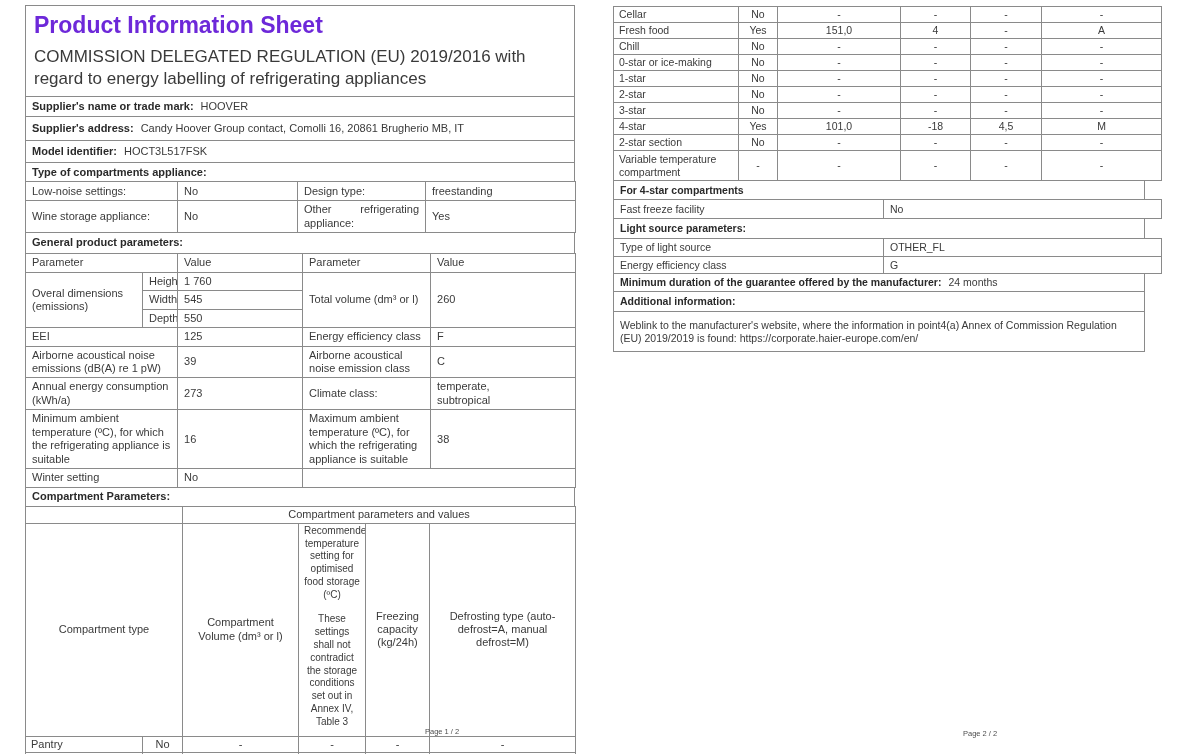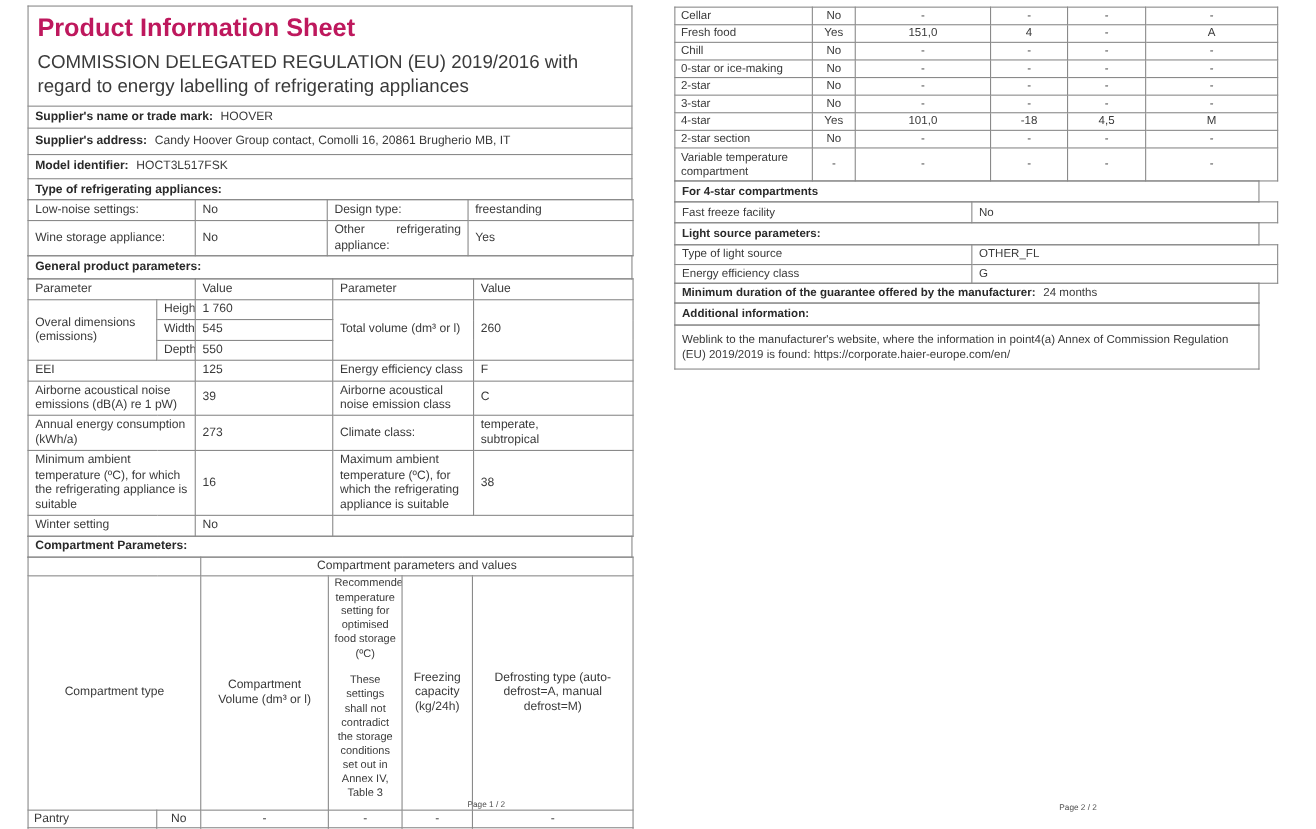--- a/index.html
+++ b/index.html
@@ -11,21 +11,21 @@
   #page1{left:25px;top:5px;width:550px;}
   #page2{left:613px;top:6px;width:532px;}
   table{border-collapse:collapse;table-layout:fixed;width:100%;margin-top:-1px;}
   table:first-child{margin-top:0;}
   td{border:1px solid #8a8a8a;padding:2px 6px;font-size:11px;line-height:1.22;vertical-align:middle;overflow:hidden;}
   #page2 td{font-size:10.5px;line-height:1.2;}
   .b{font-weight:bold;color:#2a2a2a;}
   .c{text-align:center;}
   .r{text-align:right;padding-right:4px;}
   .title-cell{padding:4px 8px 6px 8px;}
-  .doc-title{font-size:23px;font-weight:bold;color:#be185d;margin:1px 0 7px 0;letter-spacing:0;}
+  .doc-title{font-size:23px;font-weight:bold;color:#6d28d9;margin:1px 0 7px 0;letter-spacing:0;}
   .regulation{font-size:17px;margin:0;line-height:1.3;}
   .val-gap{margin-left:7px;}
   .justify{text-align:justify;text-align-last:left;}
   .narrow-wrap{display:inline-block;width:72px;}
   .rectemp{vertical-align:top;padding:3px 1px;font-size:10px !important;line-height:1.28;text-align:center;}
   .rectemp .part2{margin-top:12px;}
   .hdrcell{text-align:center;}
   .footer{position:absolute;font-size:7.5px;color:#4d4d4d;width:150px;}
   #footer1{left:425px;top:727px;}
   #footer2{left:963px;top:729px;}
@@ -57,21 +57,21 @@
           <td>
       <span class="b">Supplier's address:</span><span class="val-gap">Candy Hoover Group contact, Comolli 16, 20861 Brugherio MB, IT</span>
     </td>
         </tr>
     <tr class="h22">
           <td>
       <span class="b">Model identifier:</span><span class="val-gap">HOCT3L517FSK</span>
     </td>
         </tr>
     <tr class="h19">
-          <td class="b">Type of refrigerating appliances:</td>
+          <td class="b">Type of compartments appliance:</td>
         </tr>
   </tbody>
     </table>
 
   <table>
     <colgroup>
         <col style="width:152px">
         <col style="width:120px">
         <col style="width:128px">
         <col style="width:150px">
@@ -254,20 +254,28 @@
     </tr>
     <tr class="h16">
       <td>0-star or ice-making</td>
       <td class="c">No</td>
       <td class="c">-</td>
       <td class="c">-</td>
       <td class="c">-</td>
       <td class="c">-</td>
     </tr>
     <tr class="h16">
+      <td>1-star</td>
+      <td class="c">No</td>
+      <td class="c">-</td>
+      <td class="c">-</td>
+      <td class="c">-</td>
+      <td class="c">-</td>
+    </tr>
+    <tr class="h16">
       <td>2-star</td>
       <td class="c">No</td>
       <td class="c">-</td>
       <td class="c">-</td>
       <td class="c">-</td>
       <td class="c">-</td>
     </tr>
     <tr class="h16">
       <td>3-star</td>
       <td class="c">No</td>

